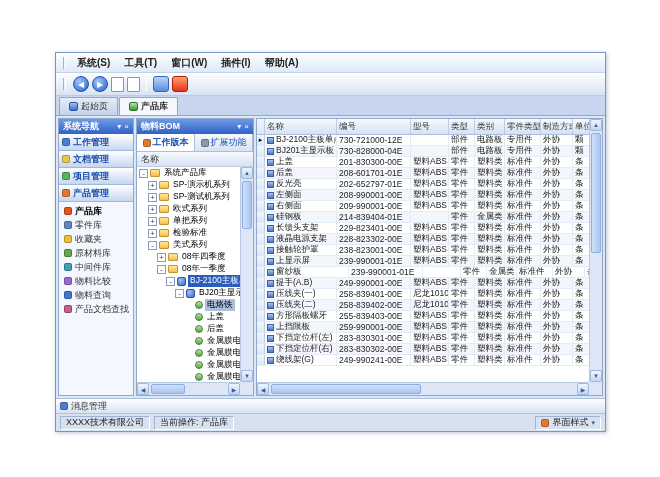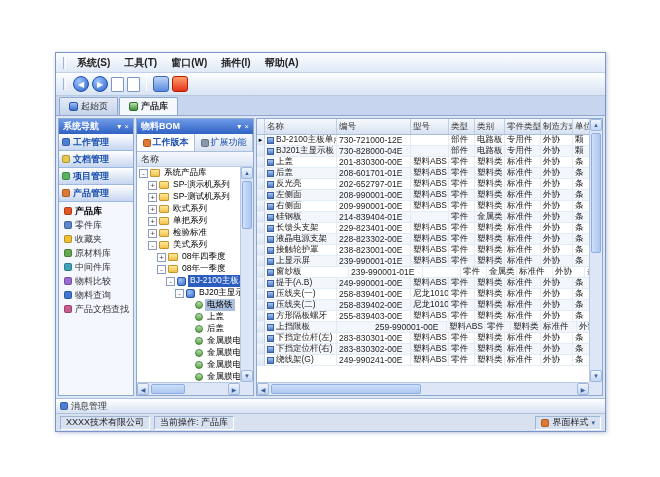--- a/index.html
+++ b/index.html
@@ -552,21 +552,21 @@
                   <div class="g-cell" style="width: 38px;">塑料ABS</div>
                   <div class="g-cell" style="width: 26px;">零件</div>
                   <div class="g-cell" style="width: 30px;">塑料类</div>
                   <div class="g-cell" style="width: 36px;">标准件</div>
                   <div class="g-cell" style="width: 32px;">外协</div>
                   <div class="g-cell" style="width: 18px;">条</div>
                 </div>
                 <div class="grid-row">
                   <div class="g-cell sel-cell" style="width: 8px;"></div>
                   <div class="g-cell" style="width: 72px;"><span class="item-icon"></span>上挡限板</div>
-                  <div class="g-cell" style="width: 74px; margin-left: 36px;">259-990001-00E</div>
+                  <div class="g-cell" style="width: 74px;">259-990001-00E</div>
                   <div class="g-cell" style="width: 38px;">塑料ABS</div>
                   <div class="g-cell" style="width: 26px;">零件</div>
                   <div class="g-cell" style="width: 30px;">塑料类</div>
                   <div class="g-cell" style="width: 36px;">标准件</div>
                   <div class="g-cell" style="width: 32px;">外协</div>
                   <div class="g-cell" style="width: 18px;">条</div>
                 </div>
                 <div class="grid-row">
                   <div class="g-cell sel-cell" style="width: 8px;"></div>
                   <div class="g-cell" style="width: 72px;"><span class="item-icon"></span>下挡定位杆(左)</div>

